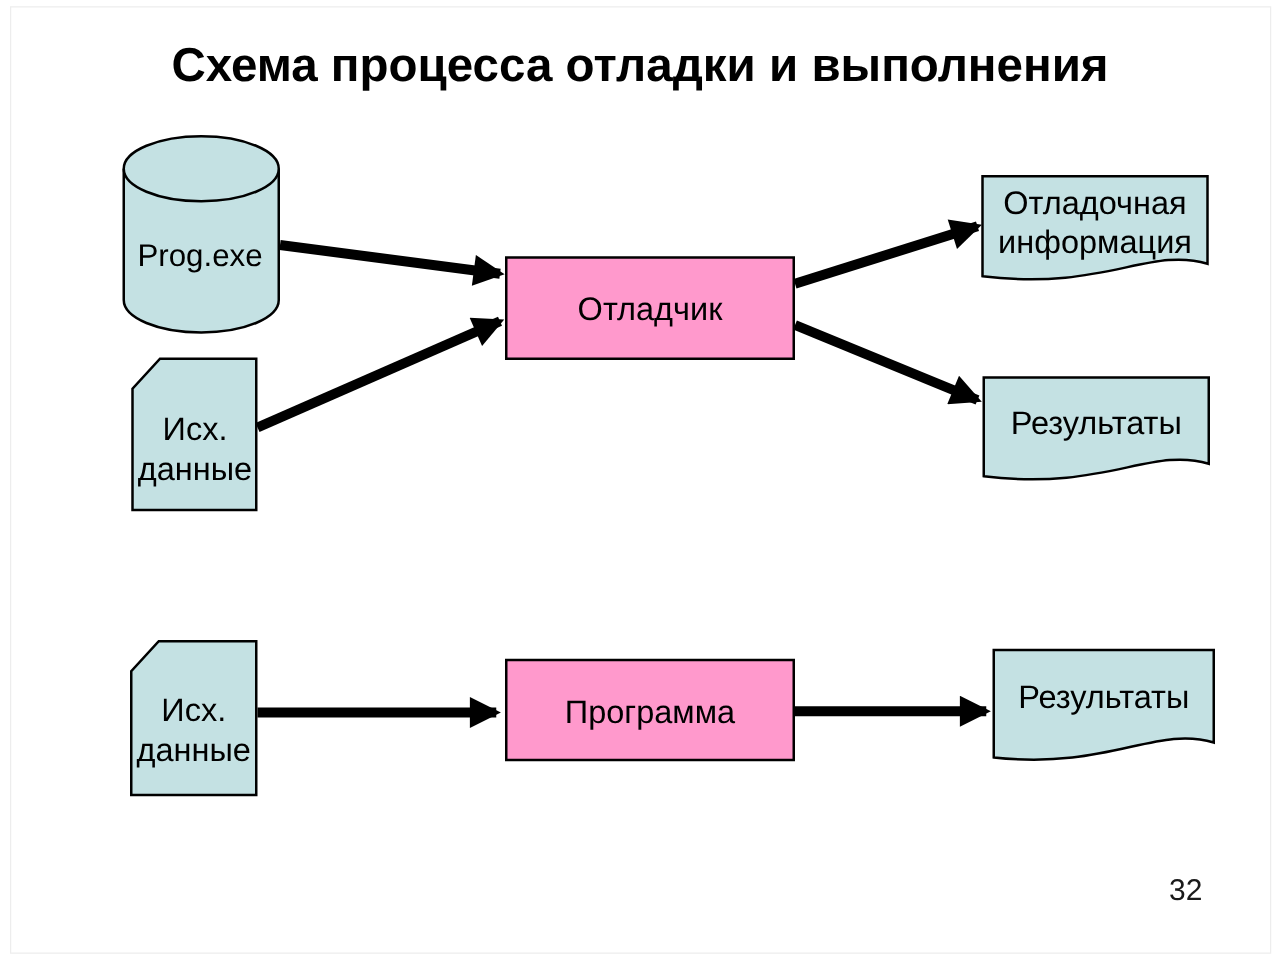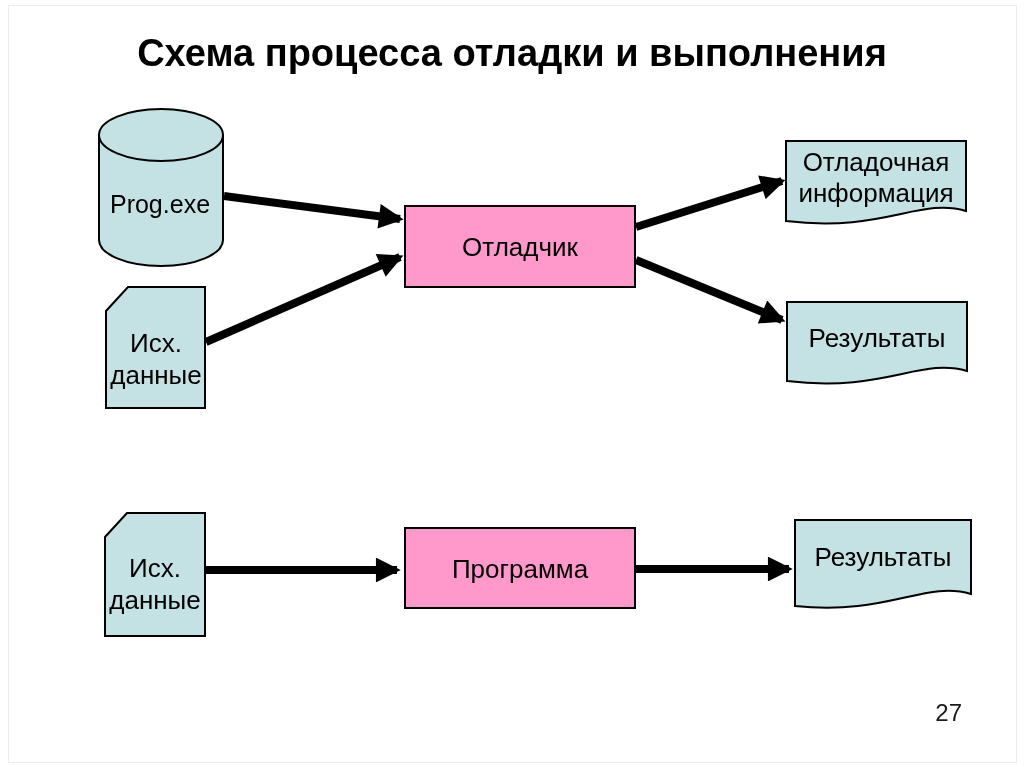--- a/index.html
+++ b/index.html
@@ -115,14 +115,14 @@
     </g>
 
     <line x1="224" y1="196" x2="400" y2="219" stroke="#000000" stroke-width="8" marker-end="url(#arrowhead)"></line>
     <line x1="206" y1="342" x2="400" y2="257" stroke="#000000" stroke-width="8" marker-end="url(#arrowhead)"></line>
     <line x1="636" y1="227" x2="782" y2="181" stroke="#000000" stroke-width="8" marker-end="url(#arrowhead)"></line>
     <line x1="636" y1="260" x2="782" y2="320" stroke="#000000" stroke-width="8" marker-end="url(#arrowhead)"></line>
     <line x1="206" y1="570" x2="397" y2="570" stroke="#000000" stroke-width="8" marker-end="url(#arrowhead)"></line>
     <line x1="636" y1="569" x2="789" y2="569" stroke="#000000" stroke-width="8" marker-end="url(#arrowhead)"></line>
   </svg>
 
-  <div class="page-number">27</div>
+  <div class="page-number">32</div>
 </div>
 
 </body></html>

